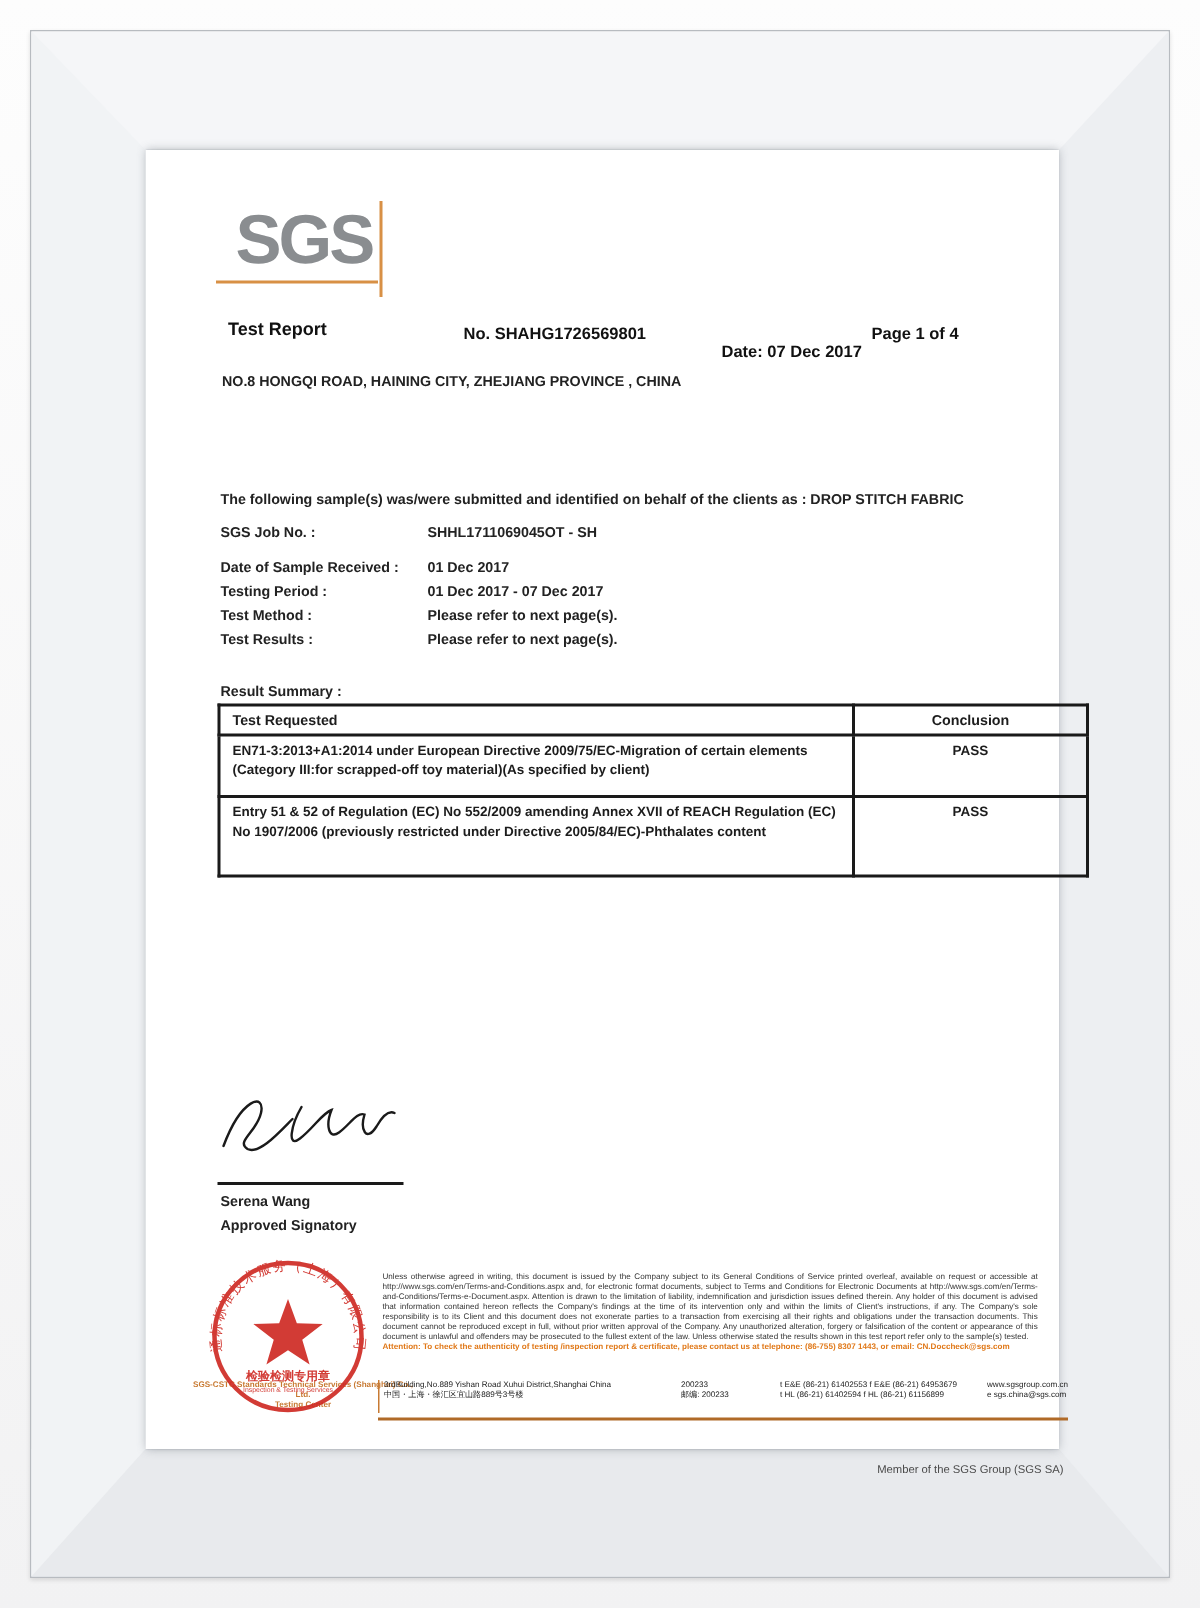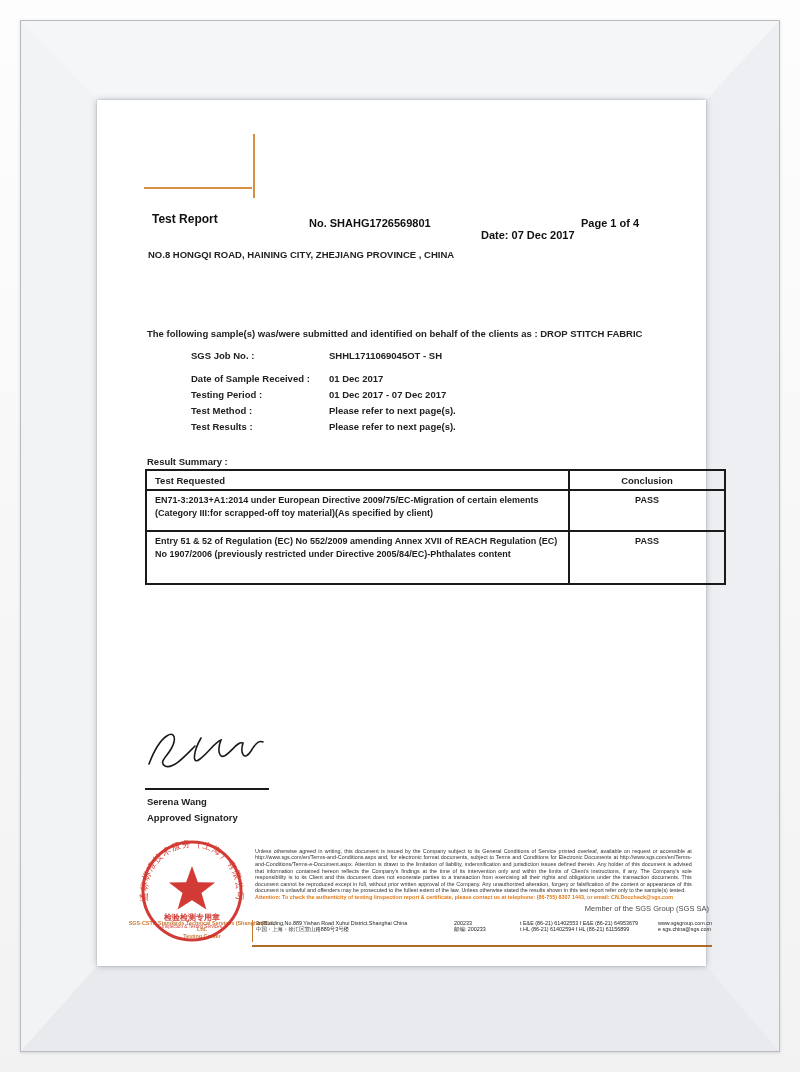--- a/index.html
+++ b/index.html
@@ -41,21 +41,21 @@
   .hmeta{font-size:11px;font-weight:bold;color:#111;top:117px;}
   .report-no{left:212px;}
   .report-date{left:384px;margin-top:12px;}
   .report-page{left:484px;}
   .b9{font-size:9.5px;font-weight:bold;color:#222;}
   .company{left:51px;top:146px;line-height:18px;}
   .sample{left:50px;top:228px;}
   
   .info{left:50px;top:248px;width:520px;}
   .info-row{display:flex;}
-  .info-row .lbl{width:138px;flex:none;margin-left:44px;}
+  .info-row .lbl{width:138px;flex:none;}
   .info-row.gap{margin-bottom:7px;}
   .info-row{line-height:16px;}
   .result-summary{left:50px;top:356px;}
   
   .rtable{left:48px;top:369px;width:543px;border-collapse:collapse;table-layout:fixed;}
   .rtable th,.rtable td{border:2px solid #1a1a1a;vertical-align:top;}
   .rtable th{font-size:9.5px;font-weight:bold;padding:4px 8px 3px 8px;}
   .rtable .c-test{width:405px;text-align:left;}
   .rtable .c-con{width:138px;text-align:center;}
   .rtable td{font-size:9px;font-weight:bold;line-height:13px;padding:3px 10px 4px 8px;}
@@ -79,31 +79,32 @@
   .attn{color:#e07818;font-weight:bold;text-align:left;}
   
   .foot{left:155px;top:820px;width:460px;border-left:1px solid #c87a33;}
   .foot .tiny{width:766px;}
   .frow{display:flex;line-height:11px;color:#222;}
   .frow .fa{width:330px;flex:none;padding-left:5px;}
   .frow .fp{width:110px;flex:none;}
   .frow .ft{width:230px;flex:none;}
   .frow .fn{width:96px;flex:none;}
   .foot-rule{left:155px;top:845px;width:460px;height:2px;background:#b06a28;}
-  .member{left:350px;top:804px;width:262px;text-align:right;font-size:7.5px;color:#4a4a4a;}
+  .member{left:350px;top:875px;width:262px;text-align:right;font-size:7.5px;color:#4a4a4a;}
 </style>
 </head>
 <body>
 
 <div class="scene">
   <div class="frame-outline"></div>
   <div class="bevel"></div>
 
   <div class="paper">
 
+    <div class="abs logo-text">SGS</div>
     <div class="abs logo-hline"></div>
     <div class="abs logo-vline"></div>
 
     <div class="abs report-title">Test Report</div>
     <div class="abs hmeta report-no">No. SHAHG1726569801</div>
     <div class="abs hmeta report-date">Date: 07 Dec 2017</div>
     <div class="abs hmeta report-page">Page 1 of 4</div>
 
     <div class="abs company b9">
       <div>NO.8 HONGQI ROAD, HAINING CITY, ZHEJIANG PROVINCE , CHINA</div>

